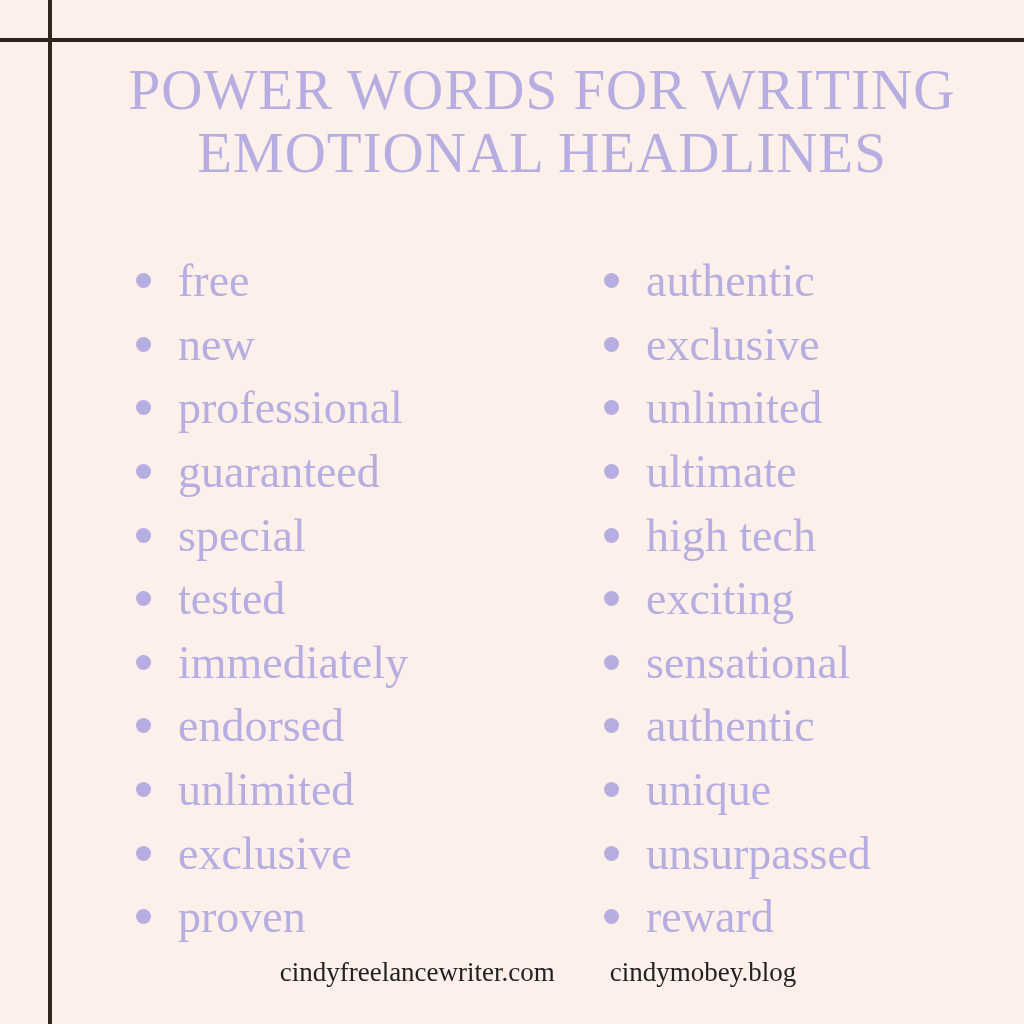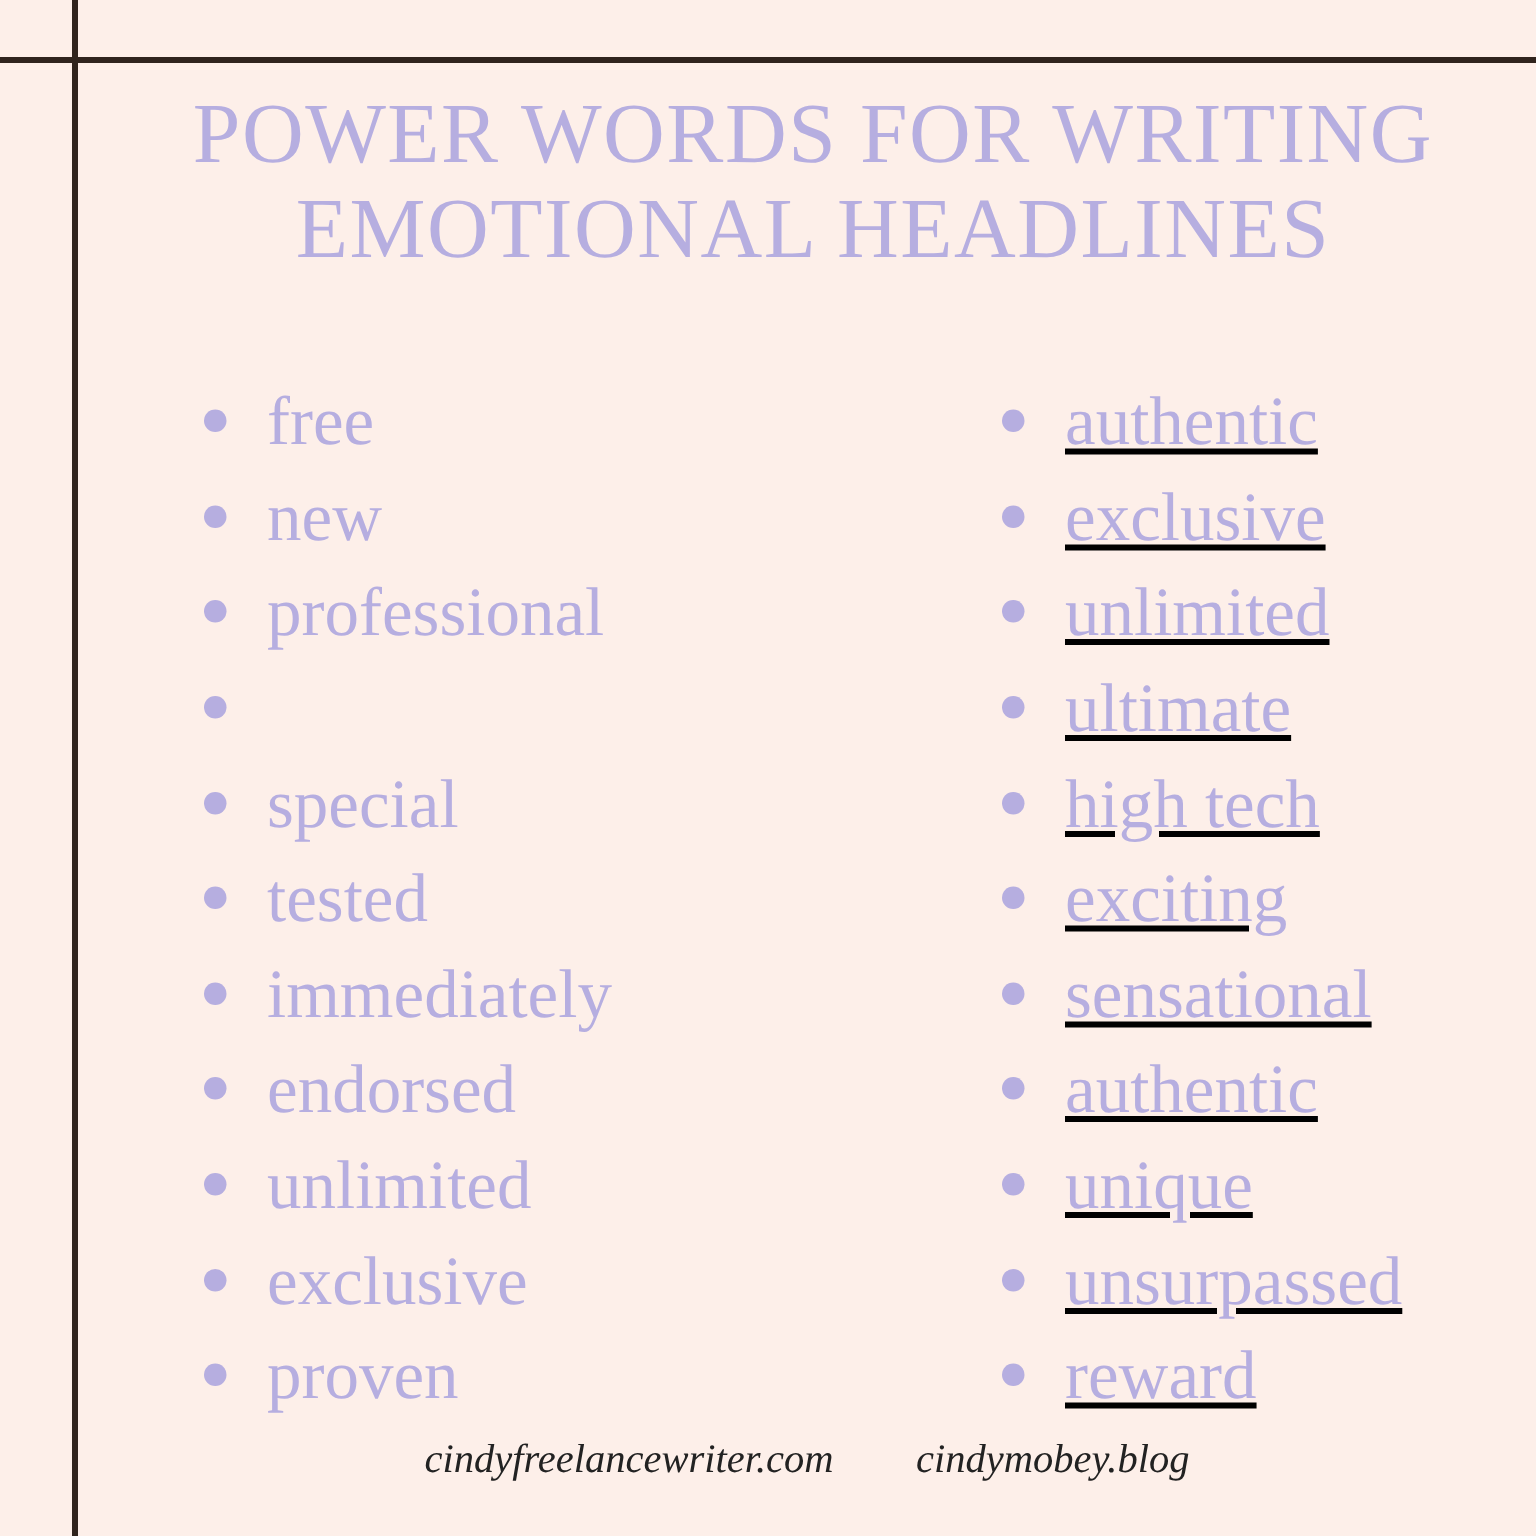--- a/index.html
+++ b/index.html
@@ -45,21 +45,21 @@
   }
   .title span { display: block; }
   ul.word-list {
     position: absolute;
     top: 233px;
     margin: 16px;
     padding: 0;
     list-style: none;
   }
   ul.word-list.left  { left: 120px; }
-  ul.word-list.right { left: 652px; text-decoration: underline; }
+  ul.word-list.right { left: 588px; }
   ul.word-list li {
     height: 63.6px;
     display: flex;
     align-items: center;
     color: #b6aee0;
     font-size: 46px;
   }
   .bullet {
     width: 15px;
     height: 15px;
@@ -71,21 +71,20 @@
   .footer {
     position: absolute;
     left: 52px;
     right: 0;
     top: 957px;
     display: flex;
     justify-content: center;
     gap: 55px;
     color: #222222;
     font-size: 27px;
-    font-style: italic;
   }
 </style>
 </head>
 <body>
 
 <div class="frame-line-v"></div>
 <div class="frame-line-h"></div>
 
 <h1 class="title">
   <span>POWER WORDS FOR WRITING</span>
@@ -100,20 +99,21 @@
   <li>
       <span class="bullet"></span>
       <span>new</span>
     </li>
   <li>
       <span class="bullet"></span>
       <span>professional</span>
     </li>
   <li>
       <span class="bullet"></span>
+      <span>guaranteed</span>
     </li>
   <li>
       <span class="bullet"></span>
       <span>special</span>
     </li>
   <li>
       <span class="bullet"></span>
       <span>tested</span>
     </li>
   <li>

